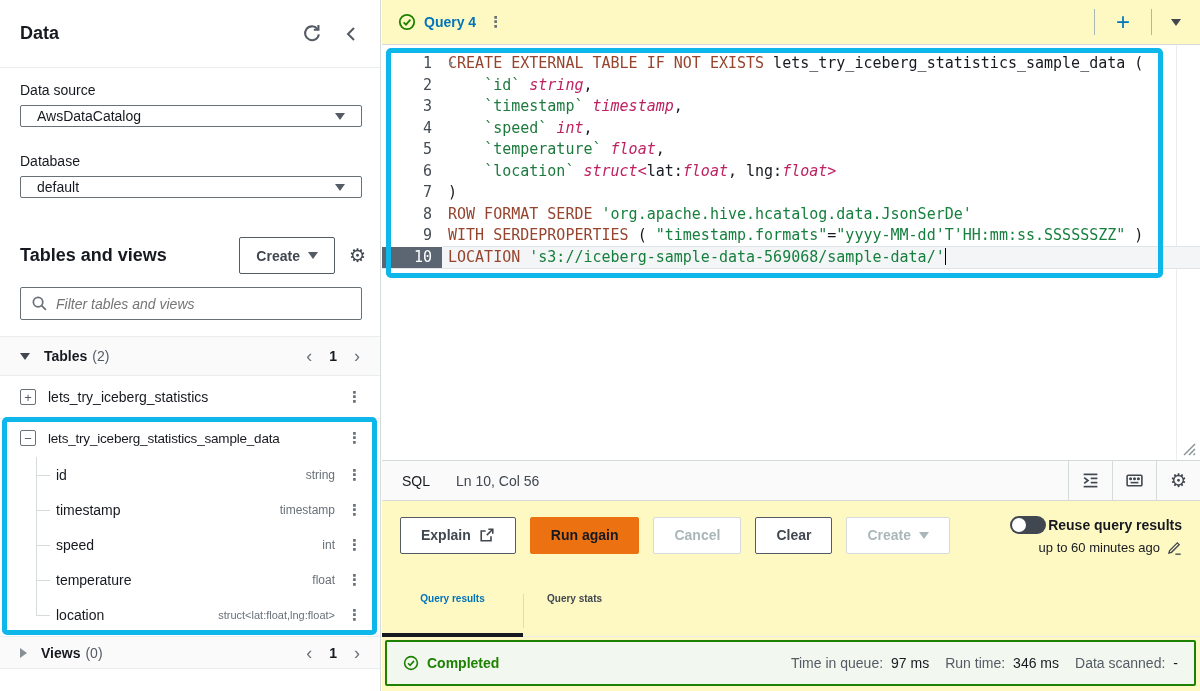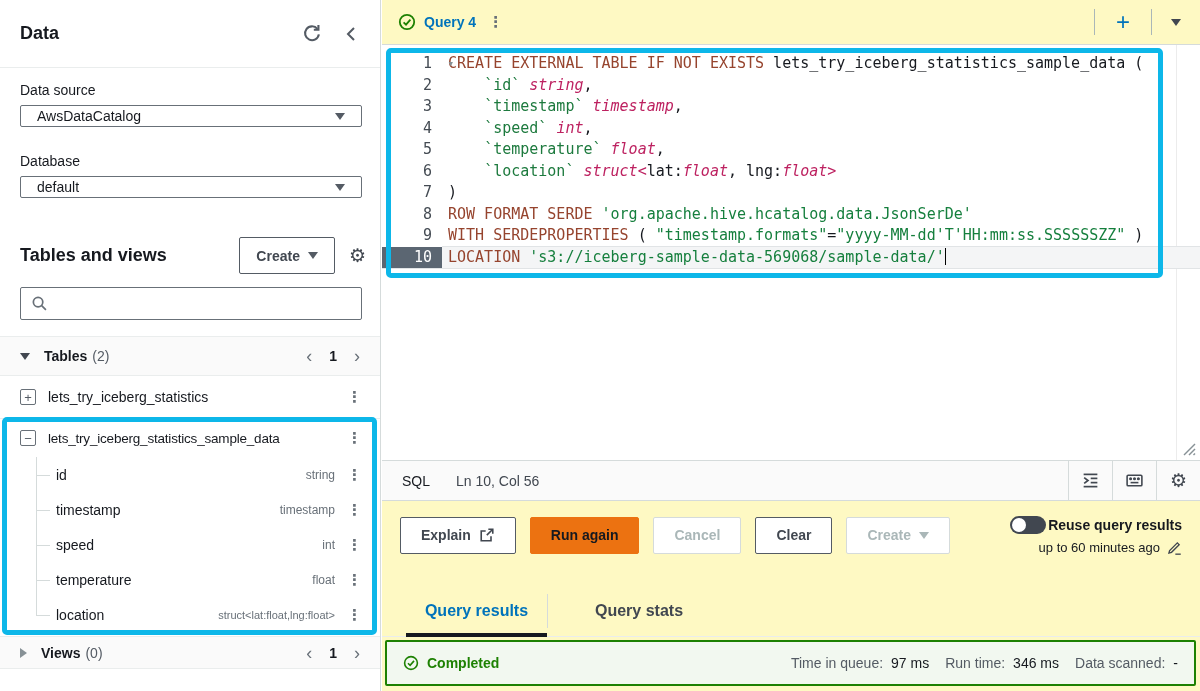--- a/index.html
+++ b/index.html
@@ -124,21 +124,21 @@
   .reuse { margin-left:auto; display:flex; flex-direction:column; align-items:flex-end; gap:6px; }
   .reuse-top { display:flex; align-items:center; gap:2px; }
   .toggle { width:36px; height:18px; border-radius:9px; background:#414750; position:relative; cursor:pointer; }
   .toggle .knob { position:absolute; left:2px; top:2px; width:14px; height:14px; border-radius:50%;
     background:#fff; }
   .reuse-label { font-size:14px; font-weight:700; }
   .reuse-sub { font-size:13px; color:#16191f; display:flex; align-items:center; gap:7px; }
 
   .rtabs { position:absolute; top:585px; left:0; right:0; height:52px; display:flex; align-items:flex-end;
     border-bottom:1px solid #eaeded; }
-  .rtab { font-size:16px; font-weight:700; padding:0 0 16px 0; cursor:pointer; position:relative;margin-left:24px; }
+  .rtab { font-size:10px; font-weight:700; padding:0 0 32px 0; cursor:pointer; position:relative; }
   .rtab1 { width:141px; text-align:center; color:var(--blue); }
   .rtab1::after { content:''; position:absolute; left:0; right:0; bottom:-1px; height:4px; background:#16191f; }
   .rtab-div { width:1px; height:34px; background:#d5dbdb; margin-bottom:8px; }
   .rtab2 { color:#414750; padding-left:23px; padding-right:23px; }
 
   .greenbar { position:absolute; top:640px; left:3px; width:811px; height:46px; background:#f2f8f0;
     border:2px solid var(--green); border-radius:2px; display:flex; align-items:center;
     padding:0 16px; }
   .gb-state { display:flex; align-items:center; gap:8px; color:var(--green); font-size:14px;
     font-weight:700; }
@@ -196,20 +196,21 @@
       </button>
     </div>
 
     <div class="filter-box">
       <span>
         <svg width="17" height="17" viewBox="0 0 18 18" fill="none" stroke="#687078" stroke-width="1.8">
           <circle cx="7.5" cy="7.5" r="5"></circle>
           <line x1="11.3" y1="11.3" x2="15.8" y2="15.8"></line>
         </svg>
       </span>
+      <input type="text" placeholder="Filter tables and views" style="">
     </div>
 
     <div class="band band-tables">
       <span class="tri-down"></span>
       <span class="band-label">Tables</span>
       <span class="band-count">(2)</span>
       <span class="pager">
         <span class="pg-chev">‹</span>
         <span class="pg-num">1</span>
         <span class="pg-chev">›</span>

